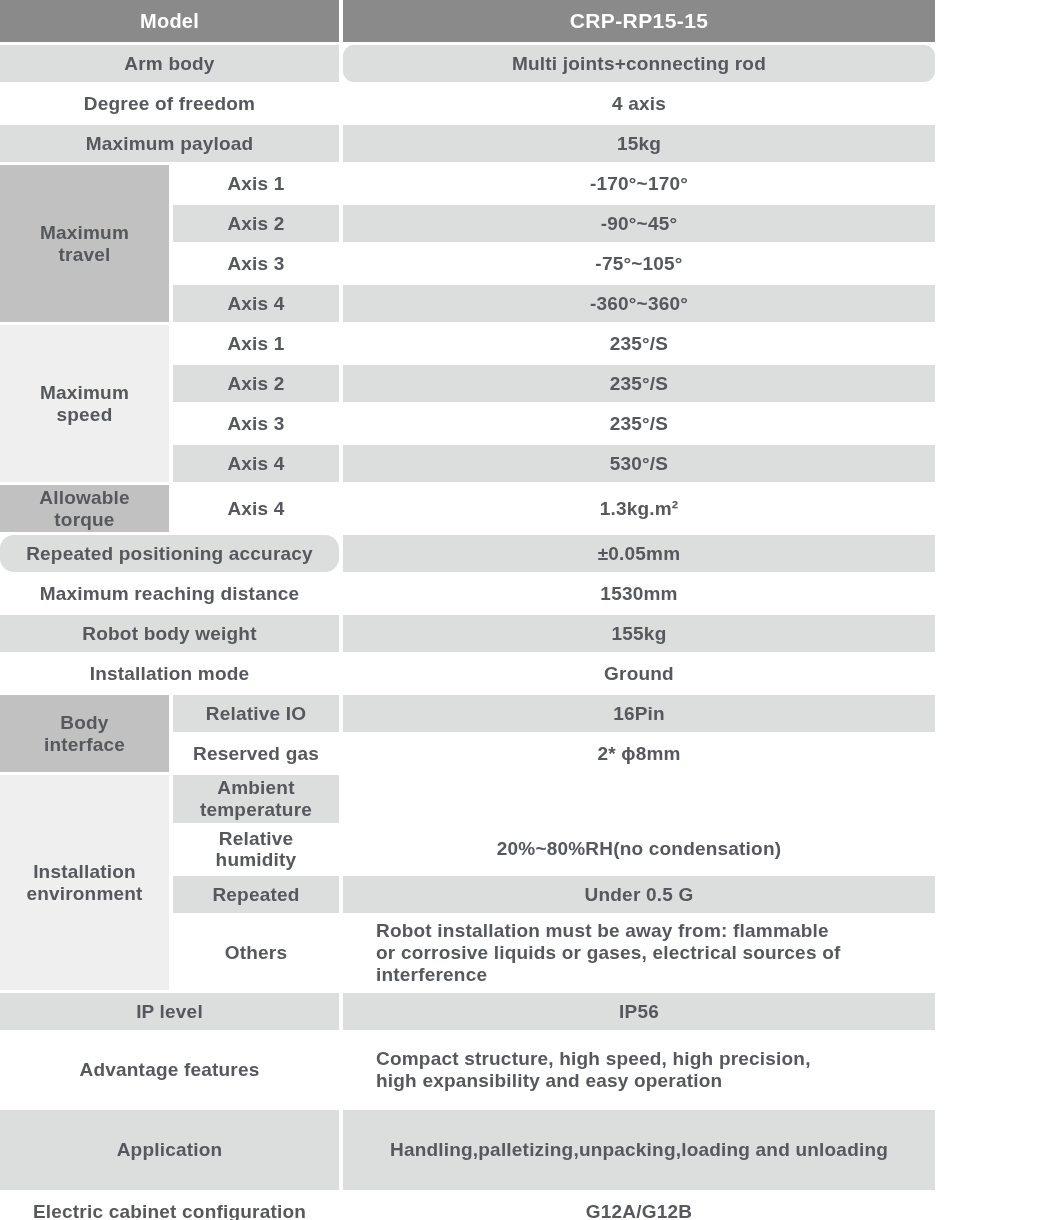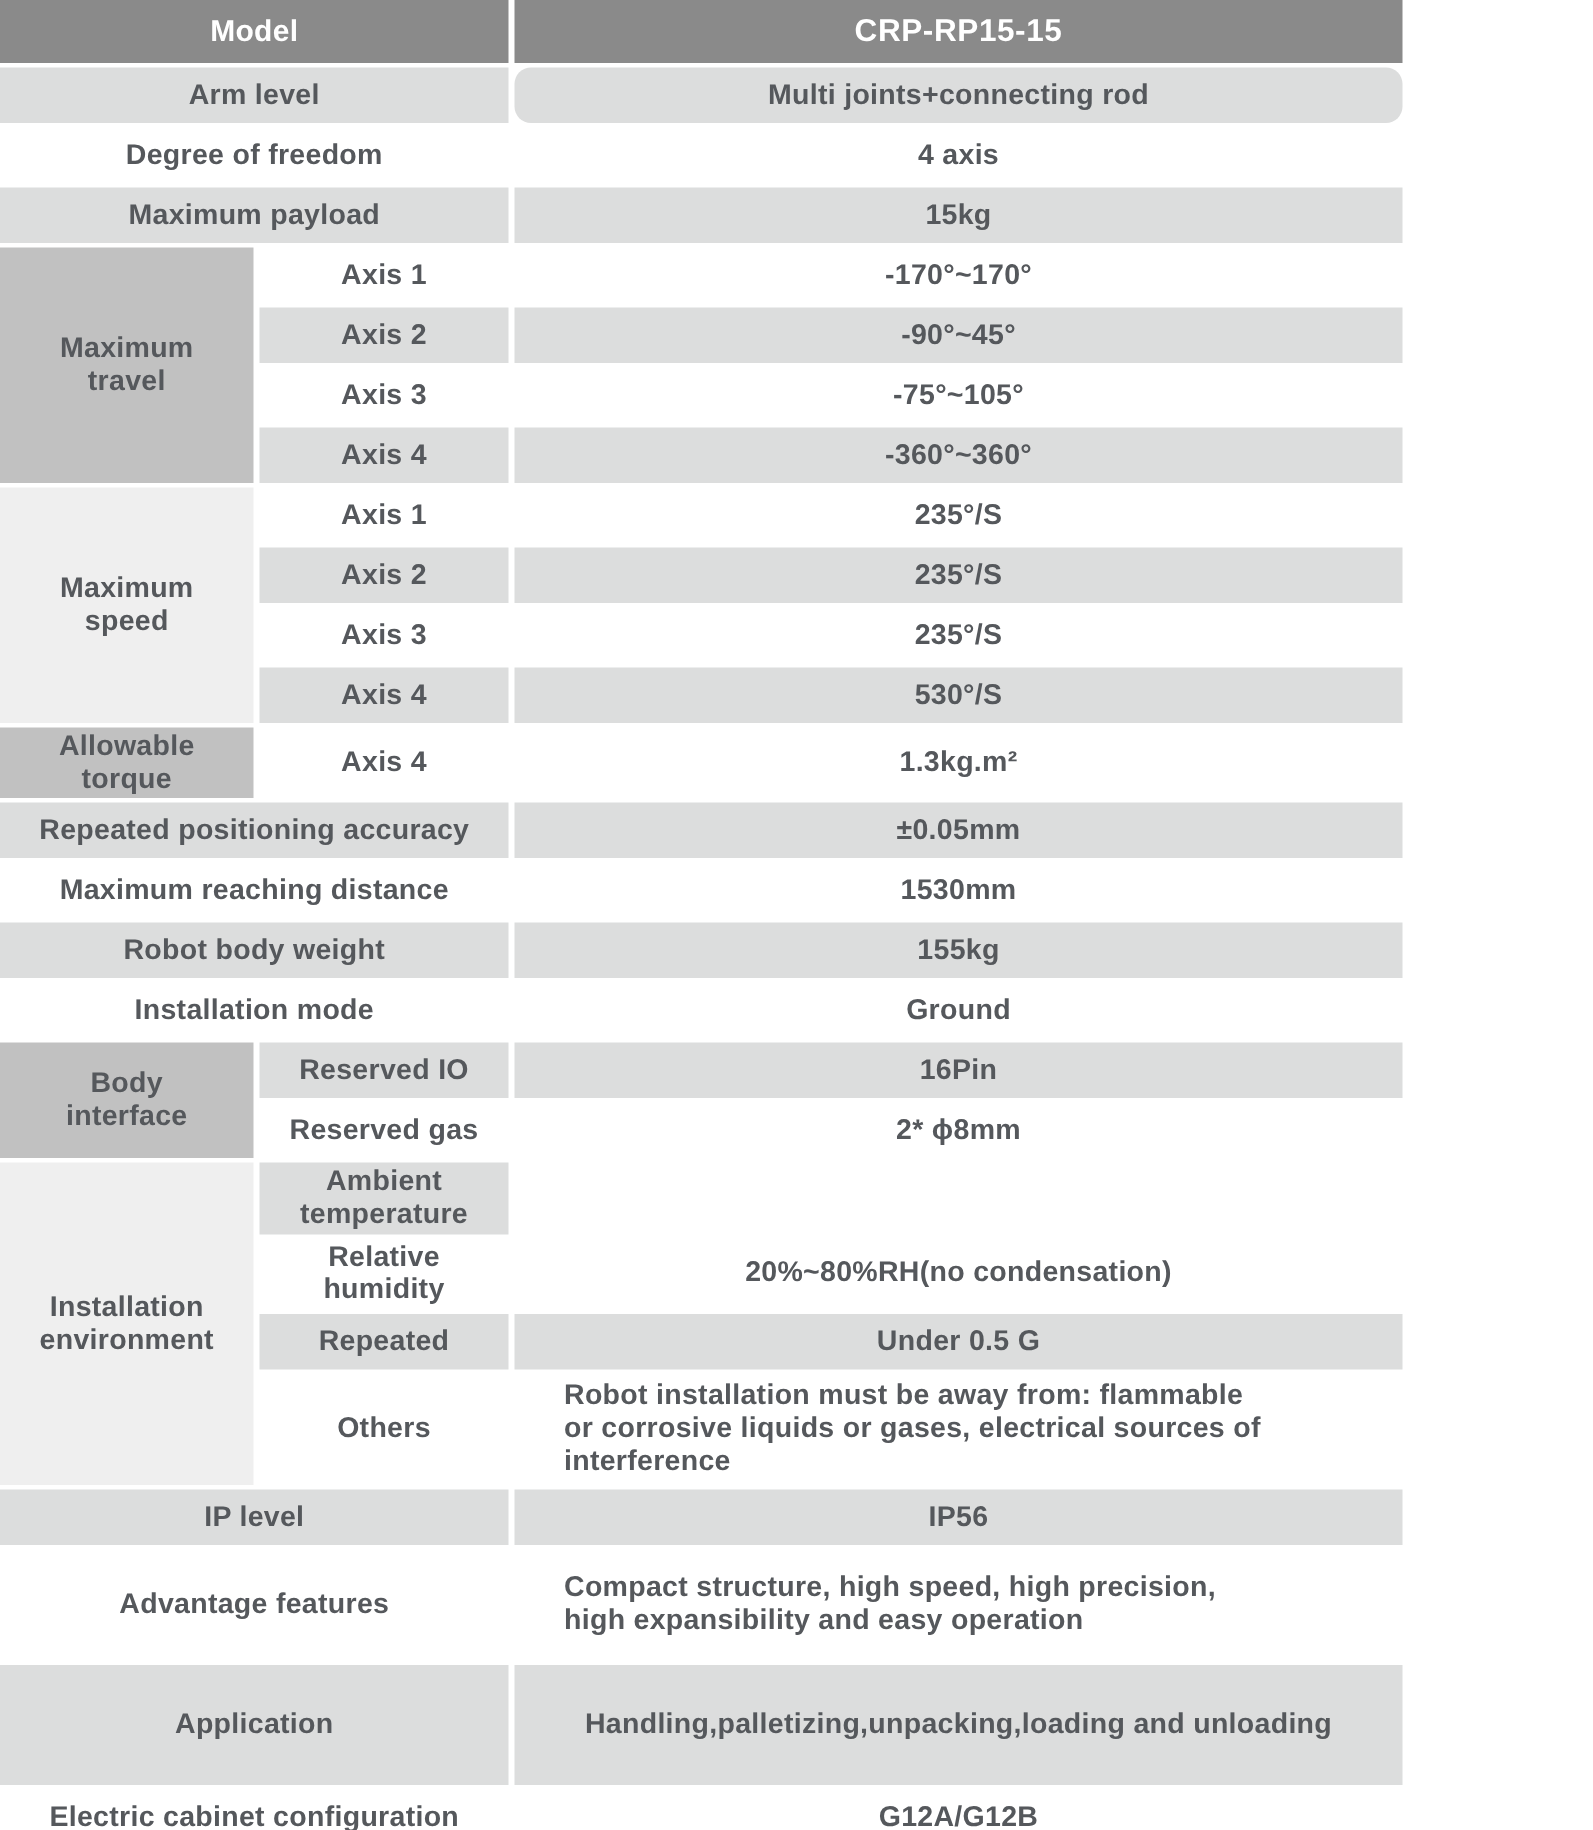--- a/index.html
+++ b/index.html
@@ -38,21 +38,21 @@
   [data-name="spec-value-advantage-features"]{min-height:74px;}
   [data-name="spec-value-application"],
   [data-name="spec-label-application"]{min-height:80px;}
 </style>
 </head>
 <body>
 
 <div class="spec-grid" data-name="spec-table">
   <div class="cell hdr h-label" data-name="header-model-label">Model</div>
   <div class="cell hdr h-value" data-name="header-model-value">CRP-RP15-15</div>
-<div class="cell label shade" data-name="spec-label-arm-form" style="grid-area: 2 / 1 / auto / 3;">Arm level</div>
+<div class="cell label shade" data-name="spec-label-arm-form" style="grid-area: 2 / 1 / auto / 3;">Arm body</div>
     <div class="cell value shade" data-name="spec-value-arm-form" style="grid-area: 2 / 3; border-radius: 11px;">Multi joints+connecting rod</div>
     <div class="cell label" data-name="spec-label-degree-of-freedom" style="grid-area: 3 / 1 / auto / 3;">Degree of freedom</div>
     <div class="cell value" data-name="spec-value-degree-of-freedom" style="grid-area: 3 / 3;">4 axis</div>
     <div class="cell label shade" data-name="spec-label-maximum-payload" style="grid-area: 4 / 1 / auto / 3;">Maximum payload</div>
     <div class="cell value shade" data-name="spec-value-maximum-payload" style="grid-area: 4 / 3;">15kg</div>
     <div class="cell group group-mid" data-name="spec-group-maximum-travel" style="grid-area: 5 / 1 / span 4;">Maximum
 travel</div>
     <div class="cell label" data-name="spec-label-axis-1" style="grid-area: 5 / 2;">Axis 1</div>
     <div class="cell value" data-name="spec-value-axis-1" style="grid-area: 5 / 3; text-align: right;">-170°~170°</div>
     <div class="cell label shade" data-name="spec-label-axis-2" style="grid-area: 6 / 2;">Axis 2</div>
@@ -68,31 +68,31 @@
     <div class="cell label shade" data-name="spec-label-axis-2" style="grid-area: 10 / 2;">Axis 2</div>
     <div class="cell value shade" data-name="spec-value-axis-2" style="grid-area: 10 / 3;">235°/S</div>
     <div class="cell label" data-name="spec-label-axis-3" style="grid-area: 11 / 2;">Axis 3</div>
     <div class="cell value" data-name="spec-value-axis-3" style="grid-area: 11 / 3;">235°/S</div>
     <div class="cell label shade" data-name="spec-label-axis-4" style="grid-area: 12 / 2;">Axis 4</div>
     <div class="cell value shade" data-name="spec-value-axis-4" style="grid-area: 12 / 3;">530°/S</div>
     <div class="cell group group-mid" data-name="spec-group-allowable-torque" style="grid-area: 13 / 1 / span 1;">Allowable
 torque</div>
     <div class="cell label" data-name="spec-label-axis-4" style="grid-area: 13 / 2;">Axis 4</div>
     <div class="cell value" data-name="spec-value-axis-4" style="grid-area: 13 / 3;">1.3kg.m²</div>
-    <div class="cell label shade" data-name="spec-label-repeated-positioning-accuracy" style="grid-area: 14 / 1 / auto / 3;">Repeated positioning accuracy</div>
+    <div class="cell label shade" data-name="spec-label-repeated-positioning-accuracy" style="grid-area: 14 / 1 / auto / 3; border-radius: 14px;">Repeated positioning accuracy</div>
     <div class="cell value shade" data-name="spec-value-repeated-positioning-accuracy" style="grid-area: 14 / 3;">±0.05mm</div>
     <div class="cell label" data-name="spec-label-maximum-reaching-distance" style="grid-area: 15 / 1 / auto / 3;">Maximum reaching distance</div>
     <div class="cell value" data-name="spec-value-maximum-reaching-distance" style="grid-area: 15 / 3;">1530mm</div>
     <div class="cell label shade" data-name="spec-label-robot-body-weight" style="grid-area: 16 / 1 / auto / 3;">Robot body weight</div>
     <div class="cell value shade" data-name="spec-value-robot-body-weight" style="grid-area: 16 / 3;">155kg</div>
     <div class="cell label" data-name="spec-label-installation-mode" style="grid-area: 17 / 1 / auto / 3;">Installation mode</div>
     <div class="cell value" data-name="spec-value-installation-mode" style="grid-area: 17 / 3;">Ground</div>
     <div class="cell group group-mid" data-name="spec-group-body-interface" style="grid-area: 18 / 1 / span 2;">Body
 interface</div>
-    <div class="cell label shade" data-name="spec-label-reserved-io" style="grid-area: 18 / 2;">Reserved IO</div>
+    <div class="cell label shade" data-name="spec-label-reserved-io" style="grid-area: 18 / 2;">Relative IO</div>
     <div class="cell value shade" data-name="spec-value-reserved-io" style="grid-area: 18 / 3;">16Pin</div>
     <div class="cell label" data-name="spec-label-reserved-gas" style="grid-area: 19 / 2;">Reserved gas</div>
     <div class="cell value" data-name="spec-value-reserved-gas" style="grid-area: 19 / 3;">2* ϕ8mm</div>
     <div class="cell group group-light" data-name="spec-group-installation-environment" style="grid-area: 20 / 1 / span 4;">Installation
 environment</div>
     <div class="cell label shade" data-name="spec-label-ambient-temperature" style="grid-area: 20 / 2;">Ambient
 temperature</div>
     <div class="cell label" data-name="spec-label-relative-humidity" style="grid-area: 21 / 2;">Relative
 humidity</div>
     <div class="cell value" data-name="spec-value-relative-humidity" style="grid-area: 21 / 3;">20%~80%RH(no condensation)</div>

